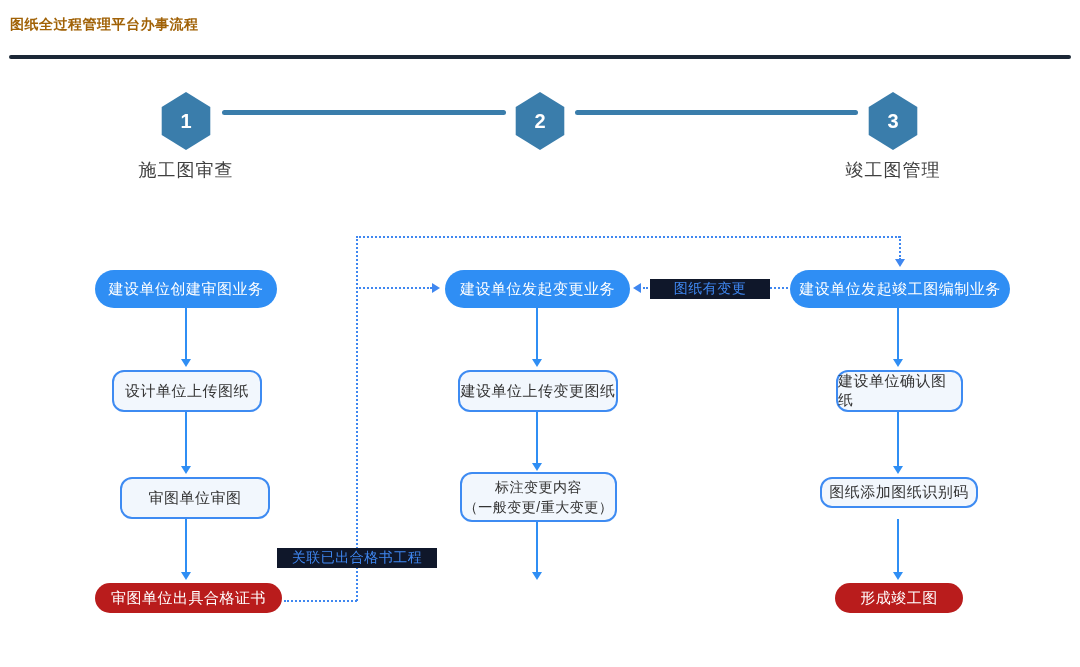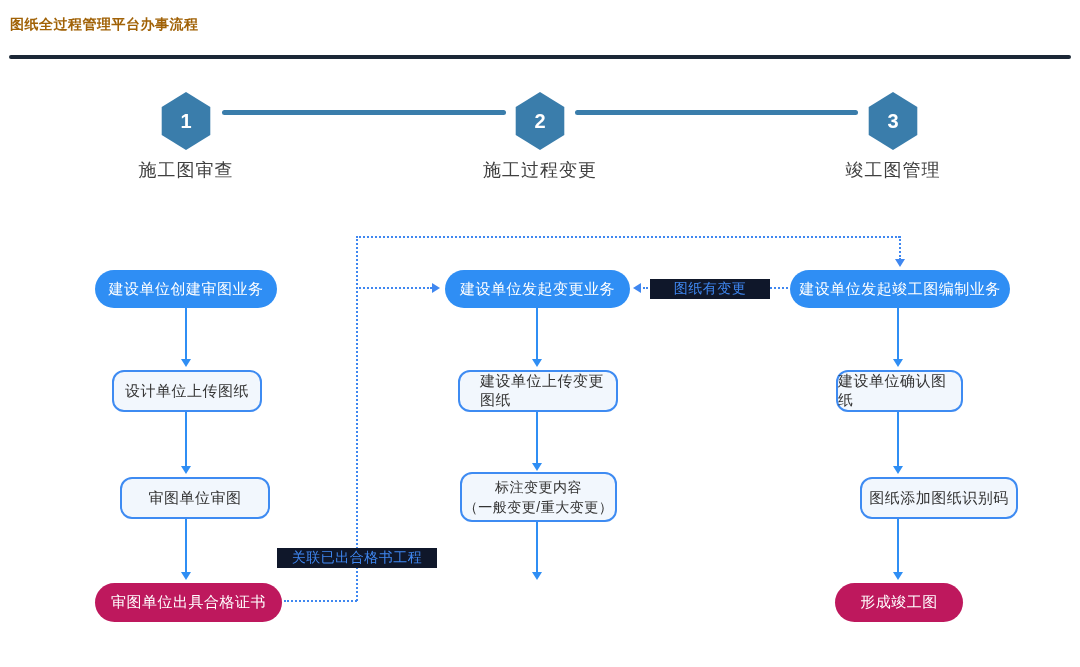--- a/index.html
+++ b/index.html
@@ -13,21 +13,21 @@
   .hex { position:absolute; width:54px; height:58px; background:#3a7dab;
          clip-path:polygon(50% 0%, 95% 26%, 95% 74%, 50% 100%, 5% 74%, 5% 26%);
          display:flex; align-items:center; justify-content:center; }
   .hex span { color:#fff; font-size:20px; font-weight:bold; }
   .step-line { position:absolute; top:110px; height:5px; background:#3a7dab; border-radius:3px; }
   .step-label { position:absolute; top:158px; font-size:18px; color:#404040; letter-spacing:1px; text-align:center; width:160px; }
 
   .pill-blue { position:absolute; height:38px; background:#2f8ef4; border-radius:19px;
                display:flex; align-items:center; justify-content:center;
                color:#fff; font-size:15px; letter-spacing:0.5px; }
-  .pill-green { position:absolute; height:39px; background:#be185d; border-radius:20px;
+  .pill-green { position:absolute; height:30px; background:#b91c1c; border-radius:20px;
                 display:flex; align-items:center; justify-content:center;
                 color:#fff; font-size:15px; letter-spacing:0.5px;font-family:Liberation Mono, monospace; }
   .boxw { position:absolute; background:#f2f7fd; border:2px solid #3e8bf2; border-radius:12px;
           display:flex; flex-direction:column; align-items:center; justify-content:center;
           color:#333; font-size:15px; letter-spacing:0.5px; }
   .boxw .l2 { font-size:14px; line-height:20px; }
 
   .varrow { position:absolute; width:2px; background:#2f8ef4; }
   .varrow::after { content:""; position:absolute; bottom:-7px; left:-4px;
                    border-left:5px solid transparent; border-right:5px solid transparent;
@@ -62,21 +62,20 @@
     <span>1</span>
   </div>
   <div class="hex" style="left:513px; top:92px;">
     <span>2</span>
   </div>
   <div class="hex" style="left:866px; top:92px;">
     <span>3</span>
   </div>
 
   <div class="step-label" style="left:106px;">施工图审查</div>
-  <div class="step-label" style="left:460px;">施工过程变更</div>
   <div class="step-label" style="left:813px;">竣工图管理</div>
 
   <div class="dot-h" style="left:284px; top:600px; width:73px;"></div>
   <div class="dot-v" style="left:356px; top:236px; height:365px;"></div>
   <div class="dot-h" style="left:356px; top:236px; width:544px;"></div>
   <div class="dot-v" style="left:899px; top:236px; height:24px;"></div>
   <div class="dhead-down" style="left:895px; top:259px;"></div>
   <div class="dot-h" style="left:356px; top:287px; width:76px;"></div>
   <div class="dhead-right" style="left:432px; top:283px;"></div>
   <div class="dot-h" style="left:643px; top:287px; width:145px;"></div>
@@ -88,29 +87,29 @@
   <div class="pill-blue" style="left:95px; top:270px; width:182px;">建设单位创建审图业务</div>
   <div class="varrow" style="left:185px; top:308px; height:52px;"></div>
   <div class="boxw" style="left:112px; top:370px; width:150px; height:42px;">设计单位上传图纸</div>
   <div class="varrow" style="left:185px; top:412px; height:55px;"></div>
   <div class="boxw" style="left:112px; top:477px; width:150px; height:42px;margin-left:8px;">审图单位审图</div>
   <div class="varrow" style="left:185px; top:519px; height:54px;"></div>
   <div class="pill-green" style="left:95px; top:583px; width:187px;">审图单位出具合格证书</div>
 
   <div class="pill-blue" style="left:445px; top:270px; width:185px;">建设单位发起变更业务</div>
   <div class="varrow" style="left:536px; top:308px; height:52px;"></div>
-  <div class="boxw" style="left:458px; top:370px; width:160px; height:42px;padding-left:20px;">建设单位上传变更图纸</div>
+  <div class="boxw" style="left:458px; top:370px; width:160px; height:42px;">建设单位上传变更图纸</div>
   <div class="varrow" style="left:536px; top:412px; height:52px;"></div>
   <div class="boxw" style="left:460px; top:472px; width:157px; height:50px;">
     <div class="l2">标注变更内容</div>
     <div class="l2">（一般变更/重大变更）</div>
   </div>
   <div class="varrow" style="left:536px; top:522px; height:51px;"></div>
 
   <div class="pill-blue" style="left:790px; top:270px; width:220px;">建设单位发起竣工图编制业务</div>
   <div class="varrow" style="left:897px; top:308px; height:52px;"></div>
   <div class="boxw" style="left:804px; top:370px; width:127px; height:42px;margin-left:32px;">建设单位确认图纸</div>
   <div class="varrow" style="left:897px; top:412px; height:55px;"></div>
-  <div class="boxw" style="left:860px; top:477px; width:158px; height:42px;">图纸添加图纸识别码</div>
+  <div class="boxw" style="left:820px; top:477px; width:158px; height:31px;">图纸添加图纸识别码</div>
   <div class="varrow" style="left:897px; top:519px; height:54px;"></div>
   <div class="pill-green" style="left:835px; top:583px; width:128px;">形成竣工图</div>
 
 </div>
 
 </body></html>

